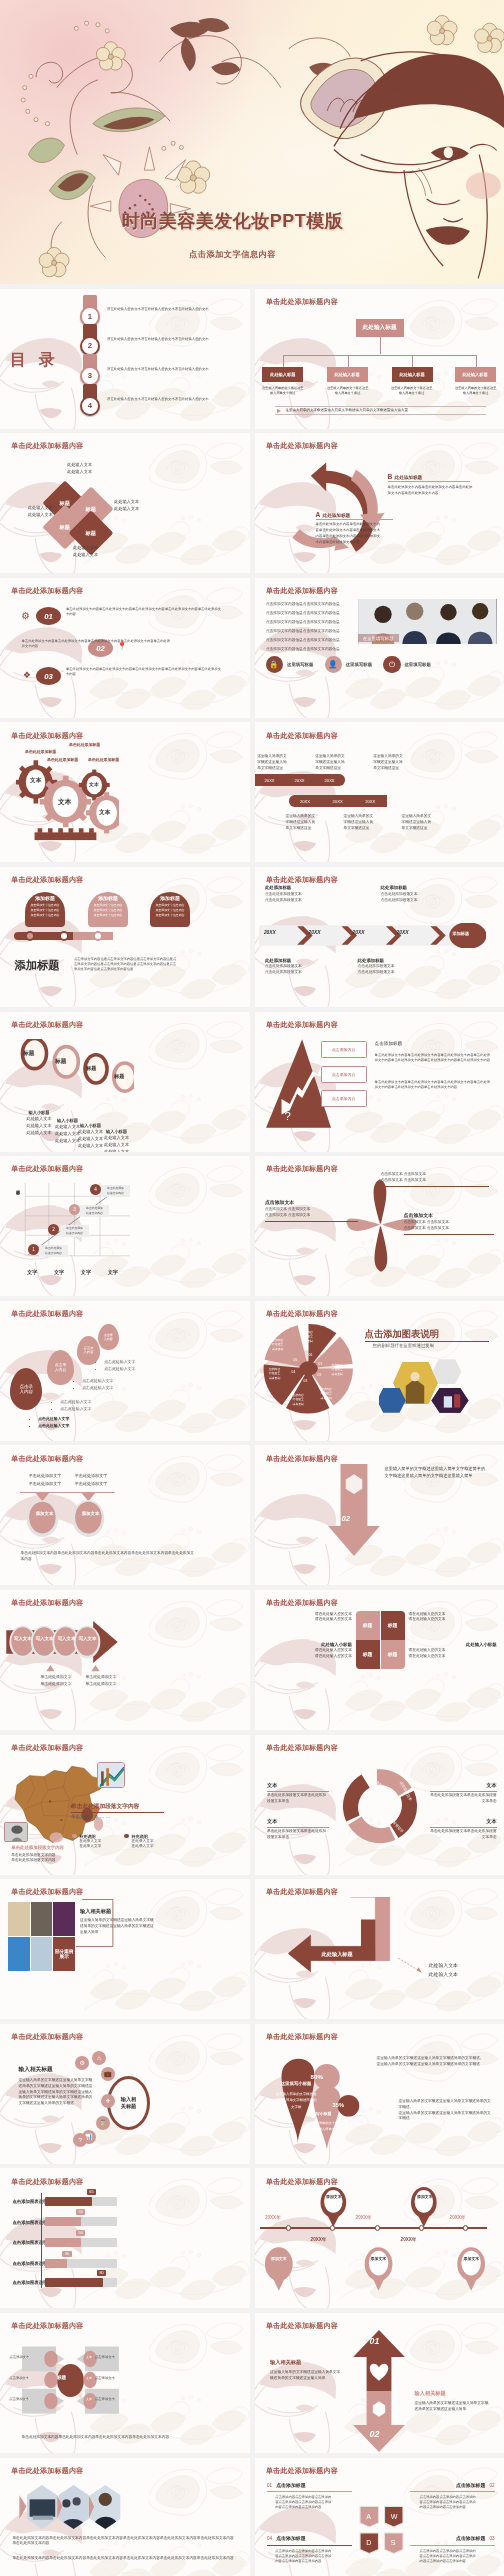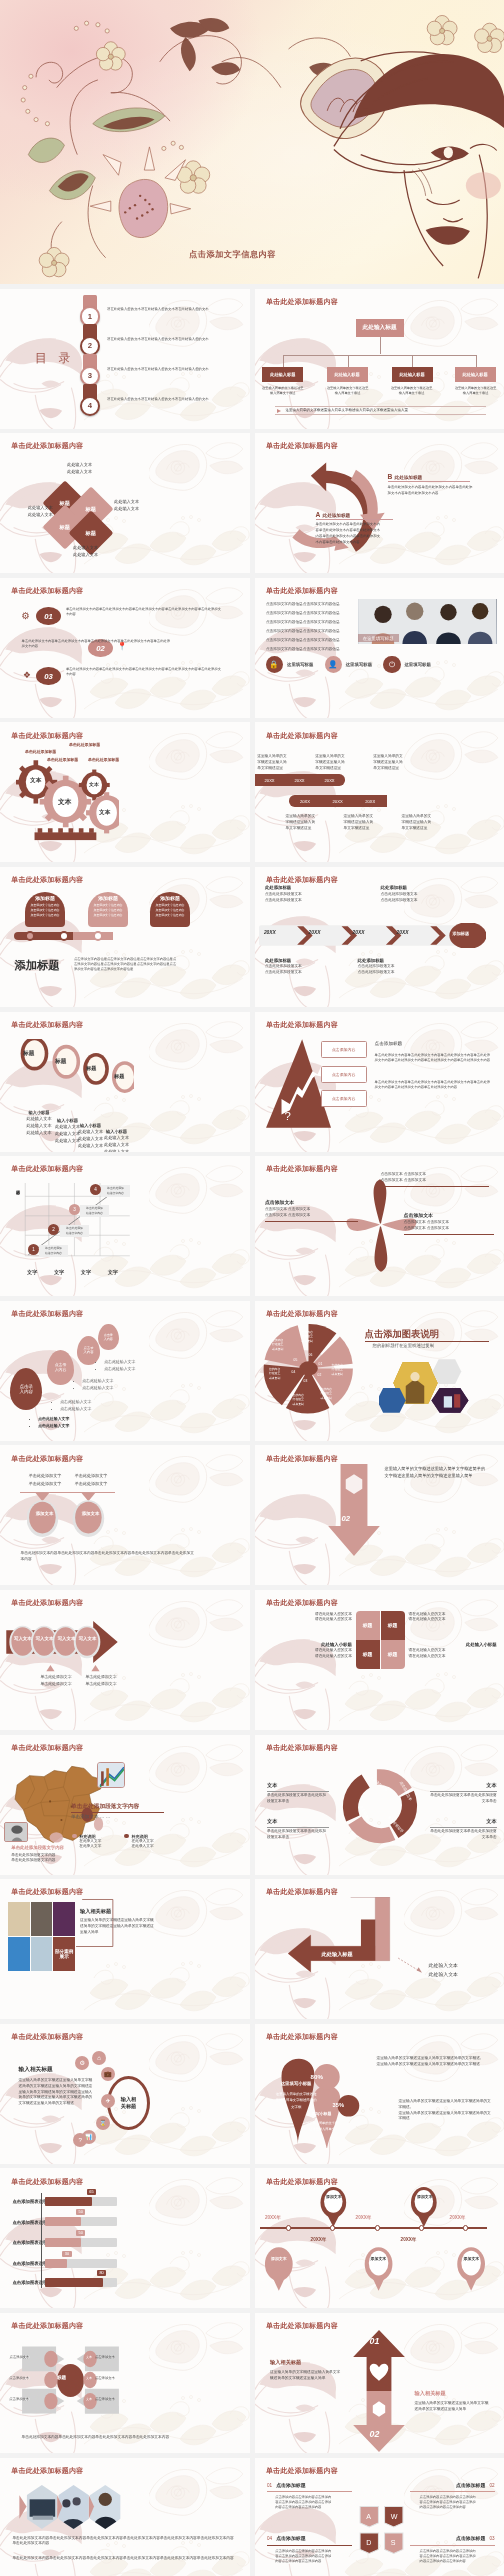--- a/index.html
+++ b/index.html
@@ -50,21 +50,21 @@
   
   .ctr{ text-align:center; }
   .tiny{ font-size:3.3px; line-height:1.55; color:#4b4b4b; }
   .tiny2{ font-size:3.7px; line-height:1.6; color:#3f3f3f; }
   .sm{ font-size:4.2px; line-height:1.6; color:#3b3b3b; }
   .md{ font-size:5.2px; color:#3b3b3b; }
   .bold{font-weight:bold;}
   .pk{color:#c78e86;}
 
   
-  .toc-label{position:absolute;left:35px;top:61px;font-size:12px;font-weight:normal;color:#a0564c;letter-spacing:4.1px;}
+  .toc-label{position:absolute;left:10px;top:61px;font-size:16px;font-weight:bold;color:#a0564c;letter-spacing:4.1px;}
   .toc-row{position:absolute;left:75px;width:170px;height:27px;}
   .toc-bar{position:absolute;left:7.7px;top:-7.2px;width:14.4px;height:24px;border-radius:1.5px;}
   .toc-badge{position:absolute;left:4.6px;top:4.1px;width:20.6px;height:20.6px;border-radius:50%;
     display:flex;align-items:center;justify-content:center;font-size:7.7px;font-weight:bold;color:#fff;
     box-shadow:0 1px 1.5px rgba(0,0,0,.25);}
   .toc-badge.light{background:#fff;color:#7d453c;border:2.1px solid #c98c86;}
   .toc-badge.dark{background:#fff;color:#7d453c;border:2.1px solid #8a4639;}
   .toc-txt{position:absolute;left:32px;top:5.2px;width:129px;font-size:3.4px;line-height:1.65;color:#3f3f3f;}
 
   
@@ -246,20 +246,21 @@
       <path d="M912,288 C930,276 952,278 964,292" stroke="#7c4034" stroke-width="2.2" fill="none"></path>
       <ellipse cx="870" cy="296" rx="9" ry="11" fill="#fdf4e6"></ellipse>
       <path d="M826,446 C850,436 890,436 912,448 C890,484 850,484 826,446 Z" fill="#7c4034"></path>
       <ellipse cx="938" cy="360" rx="34" ry="26" fill="#e8b4ad" opacity=".55"></ellipse>
       <g fill="none" stroke="#7c4034" stroke-width="1.6" opacity=".7">
         <path d="M800,330 C816,344 824,362 826,380"></path>
         <path d="M812,326 C826,340 834,358 838,376"></path>
       </g>
     </g>
   </svg>
+  <div class="cover-title">时尚美容美发化妆PPT模版</div>
   <div class="cover-sub">点击添加文字信息内容</div>
 </div>
 
 <div class="grid">
 
 <svg width="0" height="0" style="position:absolute" aria-hidden="true">
   <defs>
     <g id="lady-wm">
       <path d="M12,52 C30,16 78,2 120,12 C152,20 164,44 160,66 L160,80 C134,56 90,48 52,58 C34,62 20,50 12,52 Z" fill="#d8b4b0"></path>
       <g fill="none" stroke="#d8b4b0" stroke-width="2.2">

